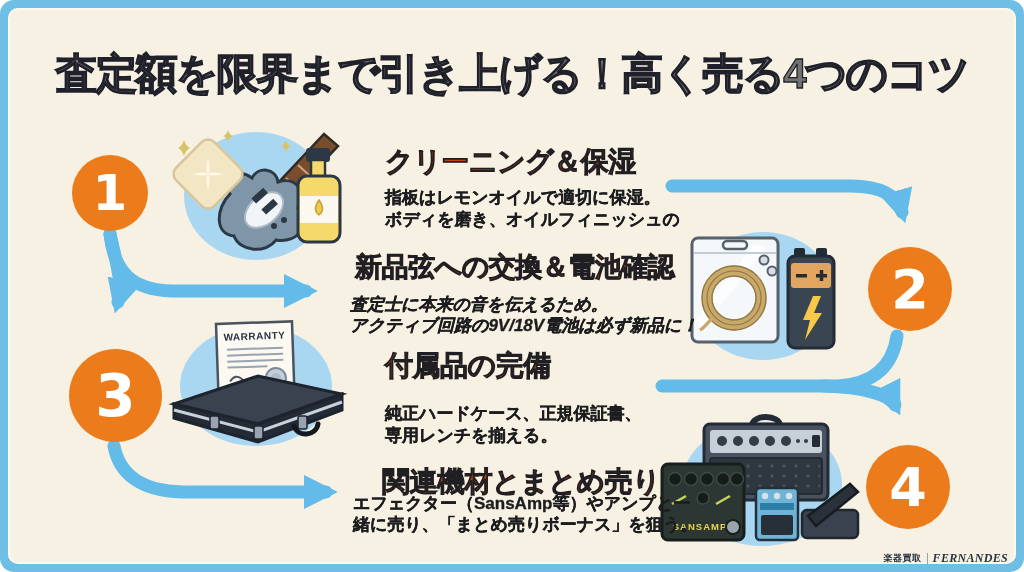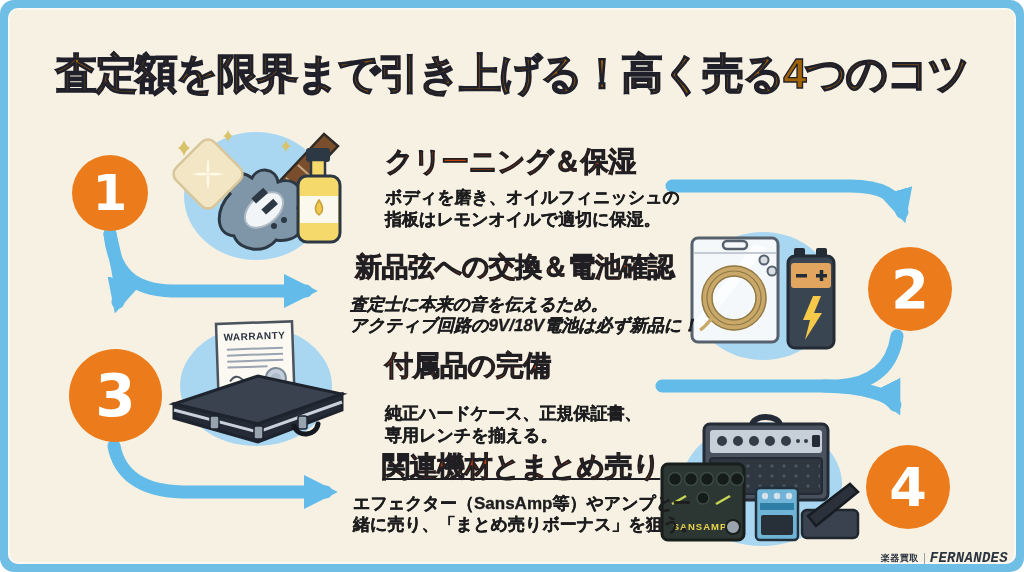--- a/index.html
+++ b/index.html
@@ -5,21 +5,21 @@
   html,body{margin:0;padding:0;background:#ffffff;}
   .stage{
     position:relative;width:1024px;height:572px;overflow:hidden;
     font-family:"Liberation Sans","DejaVu Sans",sans-serif;
   }
   .frame{position:absolute;inset:0;background:#6FBEE6;border-radius:14px;}
   .panel{position:absolute;inset:8px;background:#F6F1E2;border-radius:10px;
          box-shadow:0 0 0 2px rgba(255,255,255,.55) inset;}
   .title{
     position:absolute;left:0;right:0;top:46px;text-align:center;
-    font-size:42px;font-weight:900;color:#a16207;letter-spacing:-2px;
+    font-size:42px;font-weight:900;color:#737373;letter-spacing:-2px;
     -webkit-text-stroke:1.3px #20202A;
   }
   .arrows{position:absolute;left:0;top:0;pointer-events:none;}
   .step-circle{
     position:absolute;border-radius:50%;background:#EC7C1B;
     display:flex;align-items:center;justify-content:center;
     color:#fff;font-weight:900;font-family:"DejaVu Sans",sans-serif;
   }
   .c1{left:72px;top:155px;width:76px;height:76px;font-size:50px;}
   .c2{left:868px;top:247px;width:84px;height:84px;font-size:54px;}
@@ -33,30 +33,30 @@
   .step-body{
     font-size:17px;font-weight:700;color:#1d1d1f;line-height:1.26;
     -webkit-text-stroke:0.35px #1d1d1f;white-space:nowrap;
   }
   .s1text{position:absolute;left:385px;top:146px;}
   .s1text .step-body{margin-top:9px;}
   .s2head{position:absolute;left:355px;top:252px;font-size:27px;}
   .s2body{position:absolute;left:350px;top:294px;width:346px;text-align:left;font-style:italic;}
   .s3text{position:absolute;left:385px;top:350px;}
   .s3text .step-body{margin-top:21px;}
-  .s4head{position:absolute;left:382px;top:451px;text-decoration:underline;}
+  .s4head{position:absolute;left:382px;top:466px;}
   .s4body{position:absolute;left:353px;top:493px;}
   .logo{
     position:absolute;right:16px;bottom:6px;display:flex;align-items:center;gap:5px;
     color:#2A3340;
   }
   .logo .kanji{font-size:9px;font-weight:900;letter-spacing:0.5px;}
   .logo .bar{width:1px;height:11px;background:#9aa2ac;}
-  .logo .script{font-family:Liberation Mono, monospace;
-    font-style:italic;font-weight:700;font-size:14px;letter-spacing:0.3px;}
+  .logo .script{font-family:Liberation Serif, serif;
+    font-style:italic;font-weight:700;font-size:12px;letter-spacing:0.3px;}
 </style>
 </head>
 <body>
 
 <div class="stage">
   <div class="frame"></div>
   <div class="panel"></div>
 
   <div class="title">査定額を限界まで引き上げる！高く売る4つのコツ</div>
 
@@ -215,22 +215,22 @@
       <rect x="101" y="103" width="32" height="20" rx="2" fill="#273039"></rect>
 
       <rect x="142" y="98" width="56" height="28" rx="5" fill="#39424E" stroke="#20262E" stroke-width="2.5"></rect>
       <polygon points="148,104 190,72 198,80 156,114" fill="#2A313B" stroke="#171C23" stroke-width="2.5"></polygon>
     </svg>
   </div>
 
   <div class="s1text">
     <div class="step-heading">クリーニング＆保湿</div>
     <div class="step-body">
+      <div>指板はレモンオイルで適切に保湿。</div>
       <div>ボディを磨き、オイルフィニッシュの</div>
-      <div>指板はレモンオイルで適切に保湿。</div>
     </div>
   </div>
 
   <div class="step-heading s2head">新品弦への交換＆電池確認</div>
   <div class="step-body s2body">
     <div>査定士に本来の音を伝えるため。</div>
     <div>アクティブ回路の9V/18V電池は必ず新品に！</div>
   </div>
 
   <div class="s3text">

